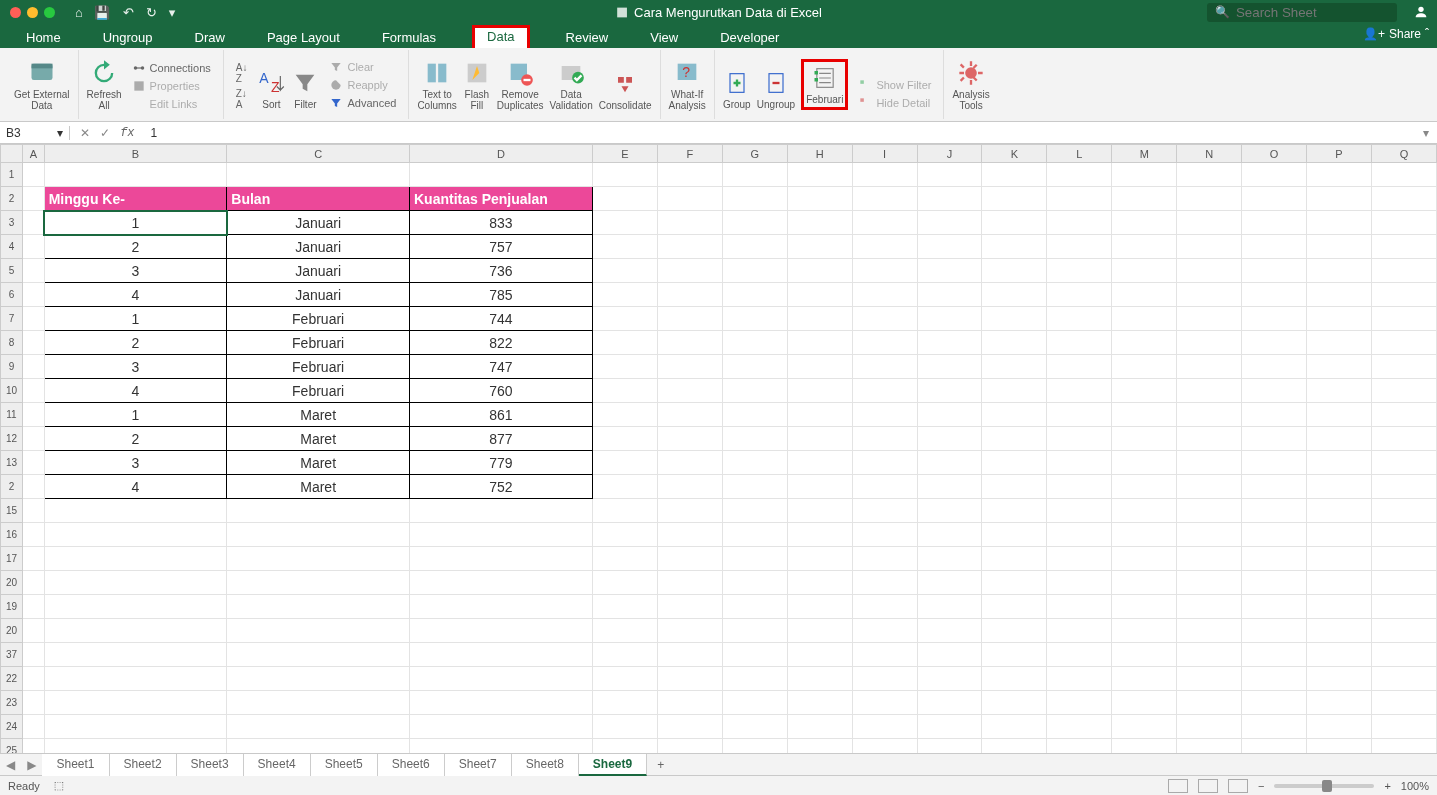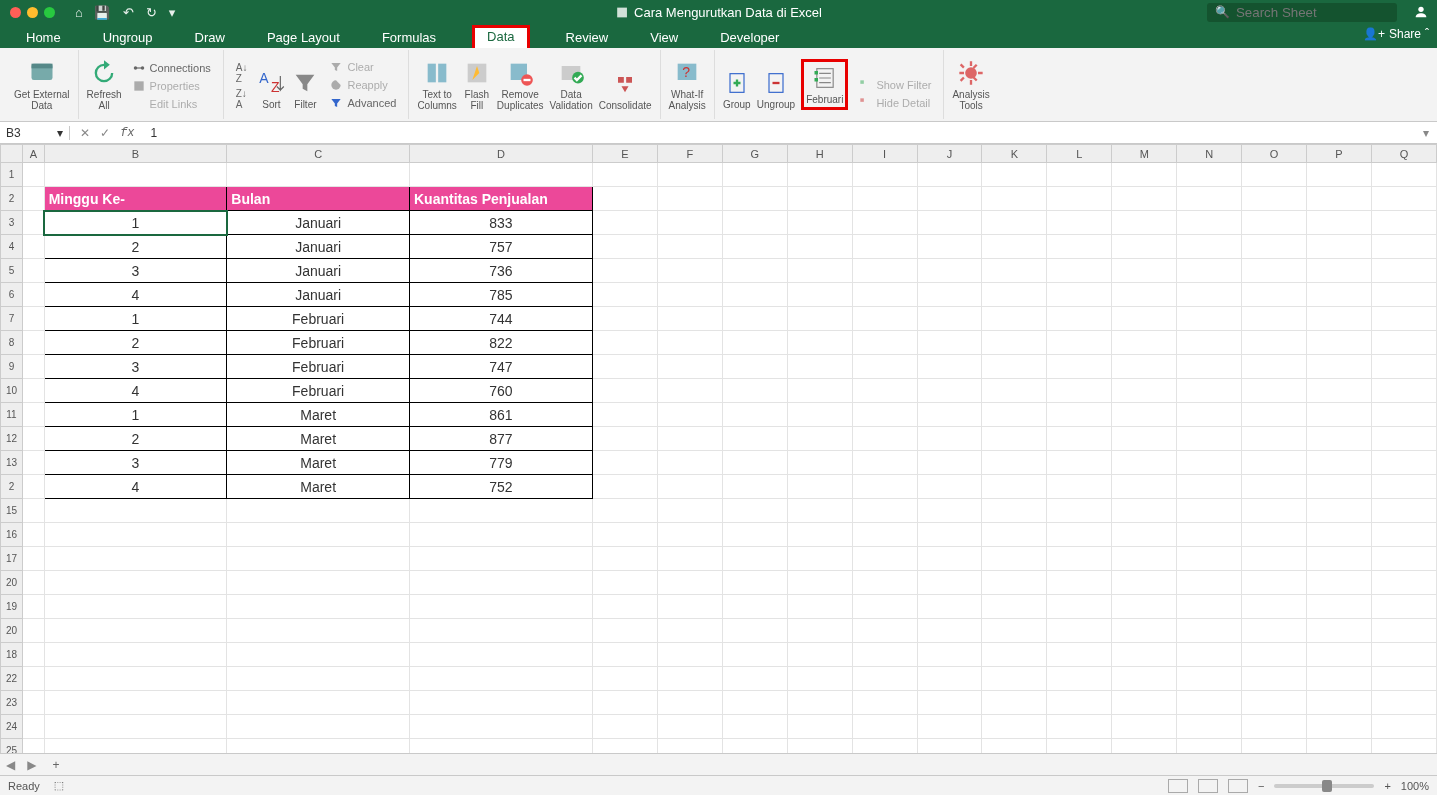--- a/index.html
+++ b/index.html
@@ -798,21 +798,21 @@
           <td class=""></td>
           <td class=""></td>
           <td class=""></td>
           <td class=""></td>
           <td class=""></td>
           <td class=""></td>
         </tr>
       </tbody>
       <tbody>
         <tr>
-          <td class="rowhdr">18</td>
+          <td class="rowhdr">37</td>
           <td class=""></td>
           <td class=""></td>
           <td class=""></td>
           <td class=""></td>
           <td class=""></td>
           <td class=""></td>
           <td class=""></td>
           <td class=""></td>
           <td class=""></td>
           <td class=""></td>
@@ -912,20 +912,31 @@
           <td class=""></td>
           <td class=""></td>
         </tr>
       </tbody>
     </table>
 </div>
 
 <div class="sheettabs">
   <span class="navarr">◀</span>
   <span class="navarr">▶</span>
+  <div id="stabs" style="display:flex">
+      <div class="stab">Sheet1</div>
+      <div class="stab">Sheet2</div>
+      <div class="stab">Sheet3</div>
+      <div class="stab">Sheet4</div>
+      <div class="stab">Sheet5</div>
+      <div class="stab">Sheet6</div>
+      <div class="stab">Sheet7</div>
+      <div class="stab">Sheet8</div>
+      <div class="stab active">Sheet9</div>
+    </div>
   <span class="plus">+</span>
 </div>
 
 <div class="status">
   <div style="display:flex;gap:14px;align-items:center">
     <span>Ready</span>
     <span>⬚</span>
   </div>
   <div class="right">
     <span class="viewbtn"></span>

